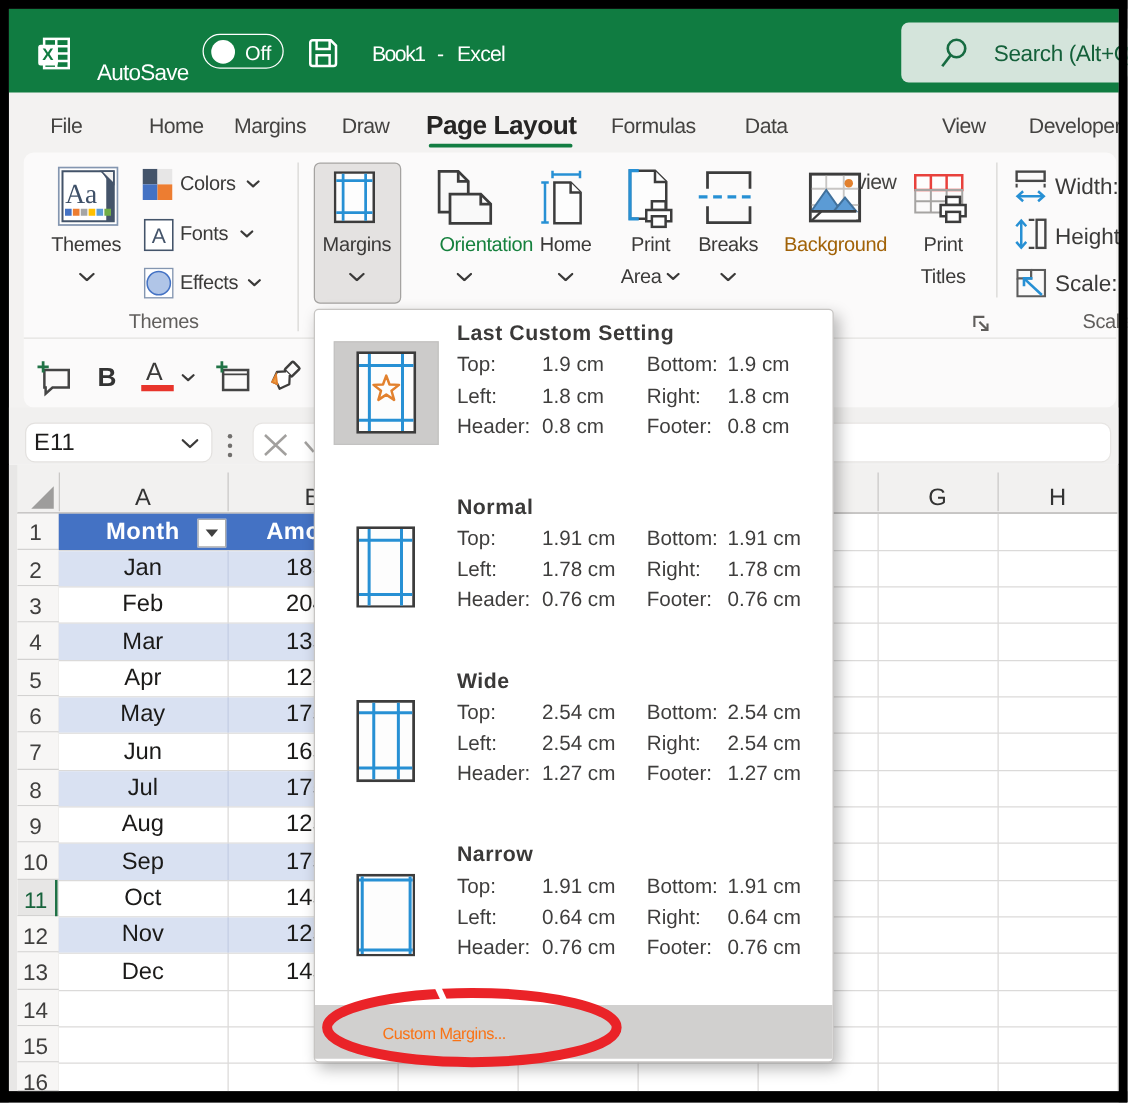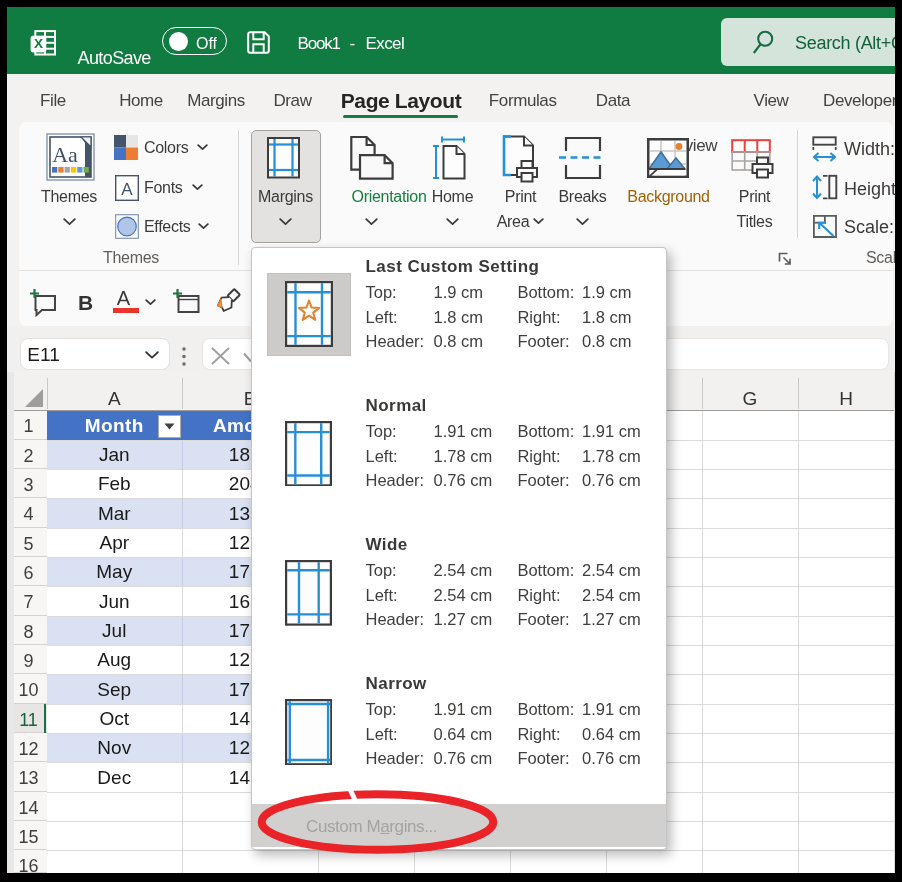--- a/index.html
+++ b/index.html
@@ -477,20 +477,20 @@
 <div class="ab nw" style="left:582.0px;top:698.0px;line-height:22.5px;font-size:16.5px;color:#3f3e3d;font-weight:400;">1.91 cm</div>
 <div class="ab nw" style="left:365.5px;top:722.6px;line-height:22.5px;font-size:16.5px;color:#3f3e3d;font-weight:400;">Left:</div>
 <div class="ab nw" style="left:433.6px;top:722.6px;line-height:22.5px;font-size:16.5px;color:#3f3e3d;font-weight:400;">0.64 cm</div>
 <div class="ab nw" style="left:517.4px;top:722.6px;line-height:22.5px;font-size:16.5px;color:#3f3e3d;font-weight:400;">Right:</div>
 <div class="ab nw" style="left:582.0px;top:722.6px;line-height:22.5px;font-size:16.5px;color:#3f3e3d;font-weight:400;">0.64 cm</div>
 <div class="ab nw" style="left:365.5px;top:747.2px;line-height:22.5px;font-size:16.5px;color:#3f3e3d;font-weight:400;">Header:</div>
 <div class="ab nw" style="left:433.6px;top:747.2px;line-height:22.5px;font-size:16.5px;color:#3f3e3d;font-weight:400;">0.76 cm</div>
 <div class="ab nw" style="left:517.4px;top:747.2px;line-height:22.5px;font-size:16.5px;color:#3f3e3d;font-weight:400;">Footer:</div>
 <div class="ab nw" style="left:582.0px;top:747.2px;line-height:22.5px;font-size:16.5px;color:#3f3e3d;font-weight:400;">0.76 cm</div>
 <div class="ab" style="left:251.8px;top:804px;width:414.2px;height:43.3px;background:#d1d0cf;"></div>
-<div class="ab nw" style="left:306px;top:814.2px;line-height:25.5px;font-size:17px;color:#a3a3a3;font-weight:400;letter-spacing:-0.4px;">Custom M<span style="text-decoration:underline">a</span>rgins...</div>
+<div class="ab nw" style="left:306px;top:814.2px;line-height:25.5px;font-size:13px;color:#f97316;font-weight:400;letter-spacing:-0.4px;">Custom M<span style="text-decoration:underline">a</span>rgins...</div>
 <svg class="ab" style="left:248px;top:780px" width="270" height="90" viewBox="0 0 270 90">
 <ellipse cx="129.5" cy="42" rx="115.8" ry="27.7" fill="none" stroke="#ea2328" stroke-width="8"></ellipse>
 <line x1="101" y1="7" x2="107" y2="20" stroke="#ffffff" stroke-width="5"></line>
 </svg>
 <div class="ab" style="left:0px;top:0px;width:902px;height:7px;background:#000;z-index:60;"></div>
 <div class="ab" style="left:0px;top:873px;width:902px;height:9px;background:#000;z-index:60;"></div>
 <div class="ab" style="left:0px;top:0px;width:7px;height:882px;background:#000;z-index:60;"></div>
 <div class="ab" style="left:895px;top:0px;width:7px;height:882px;background:#000;z-index:60;"></div>
 </body></html>

